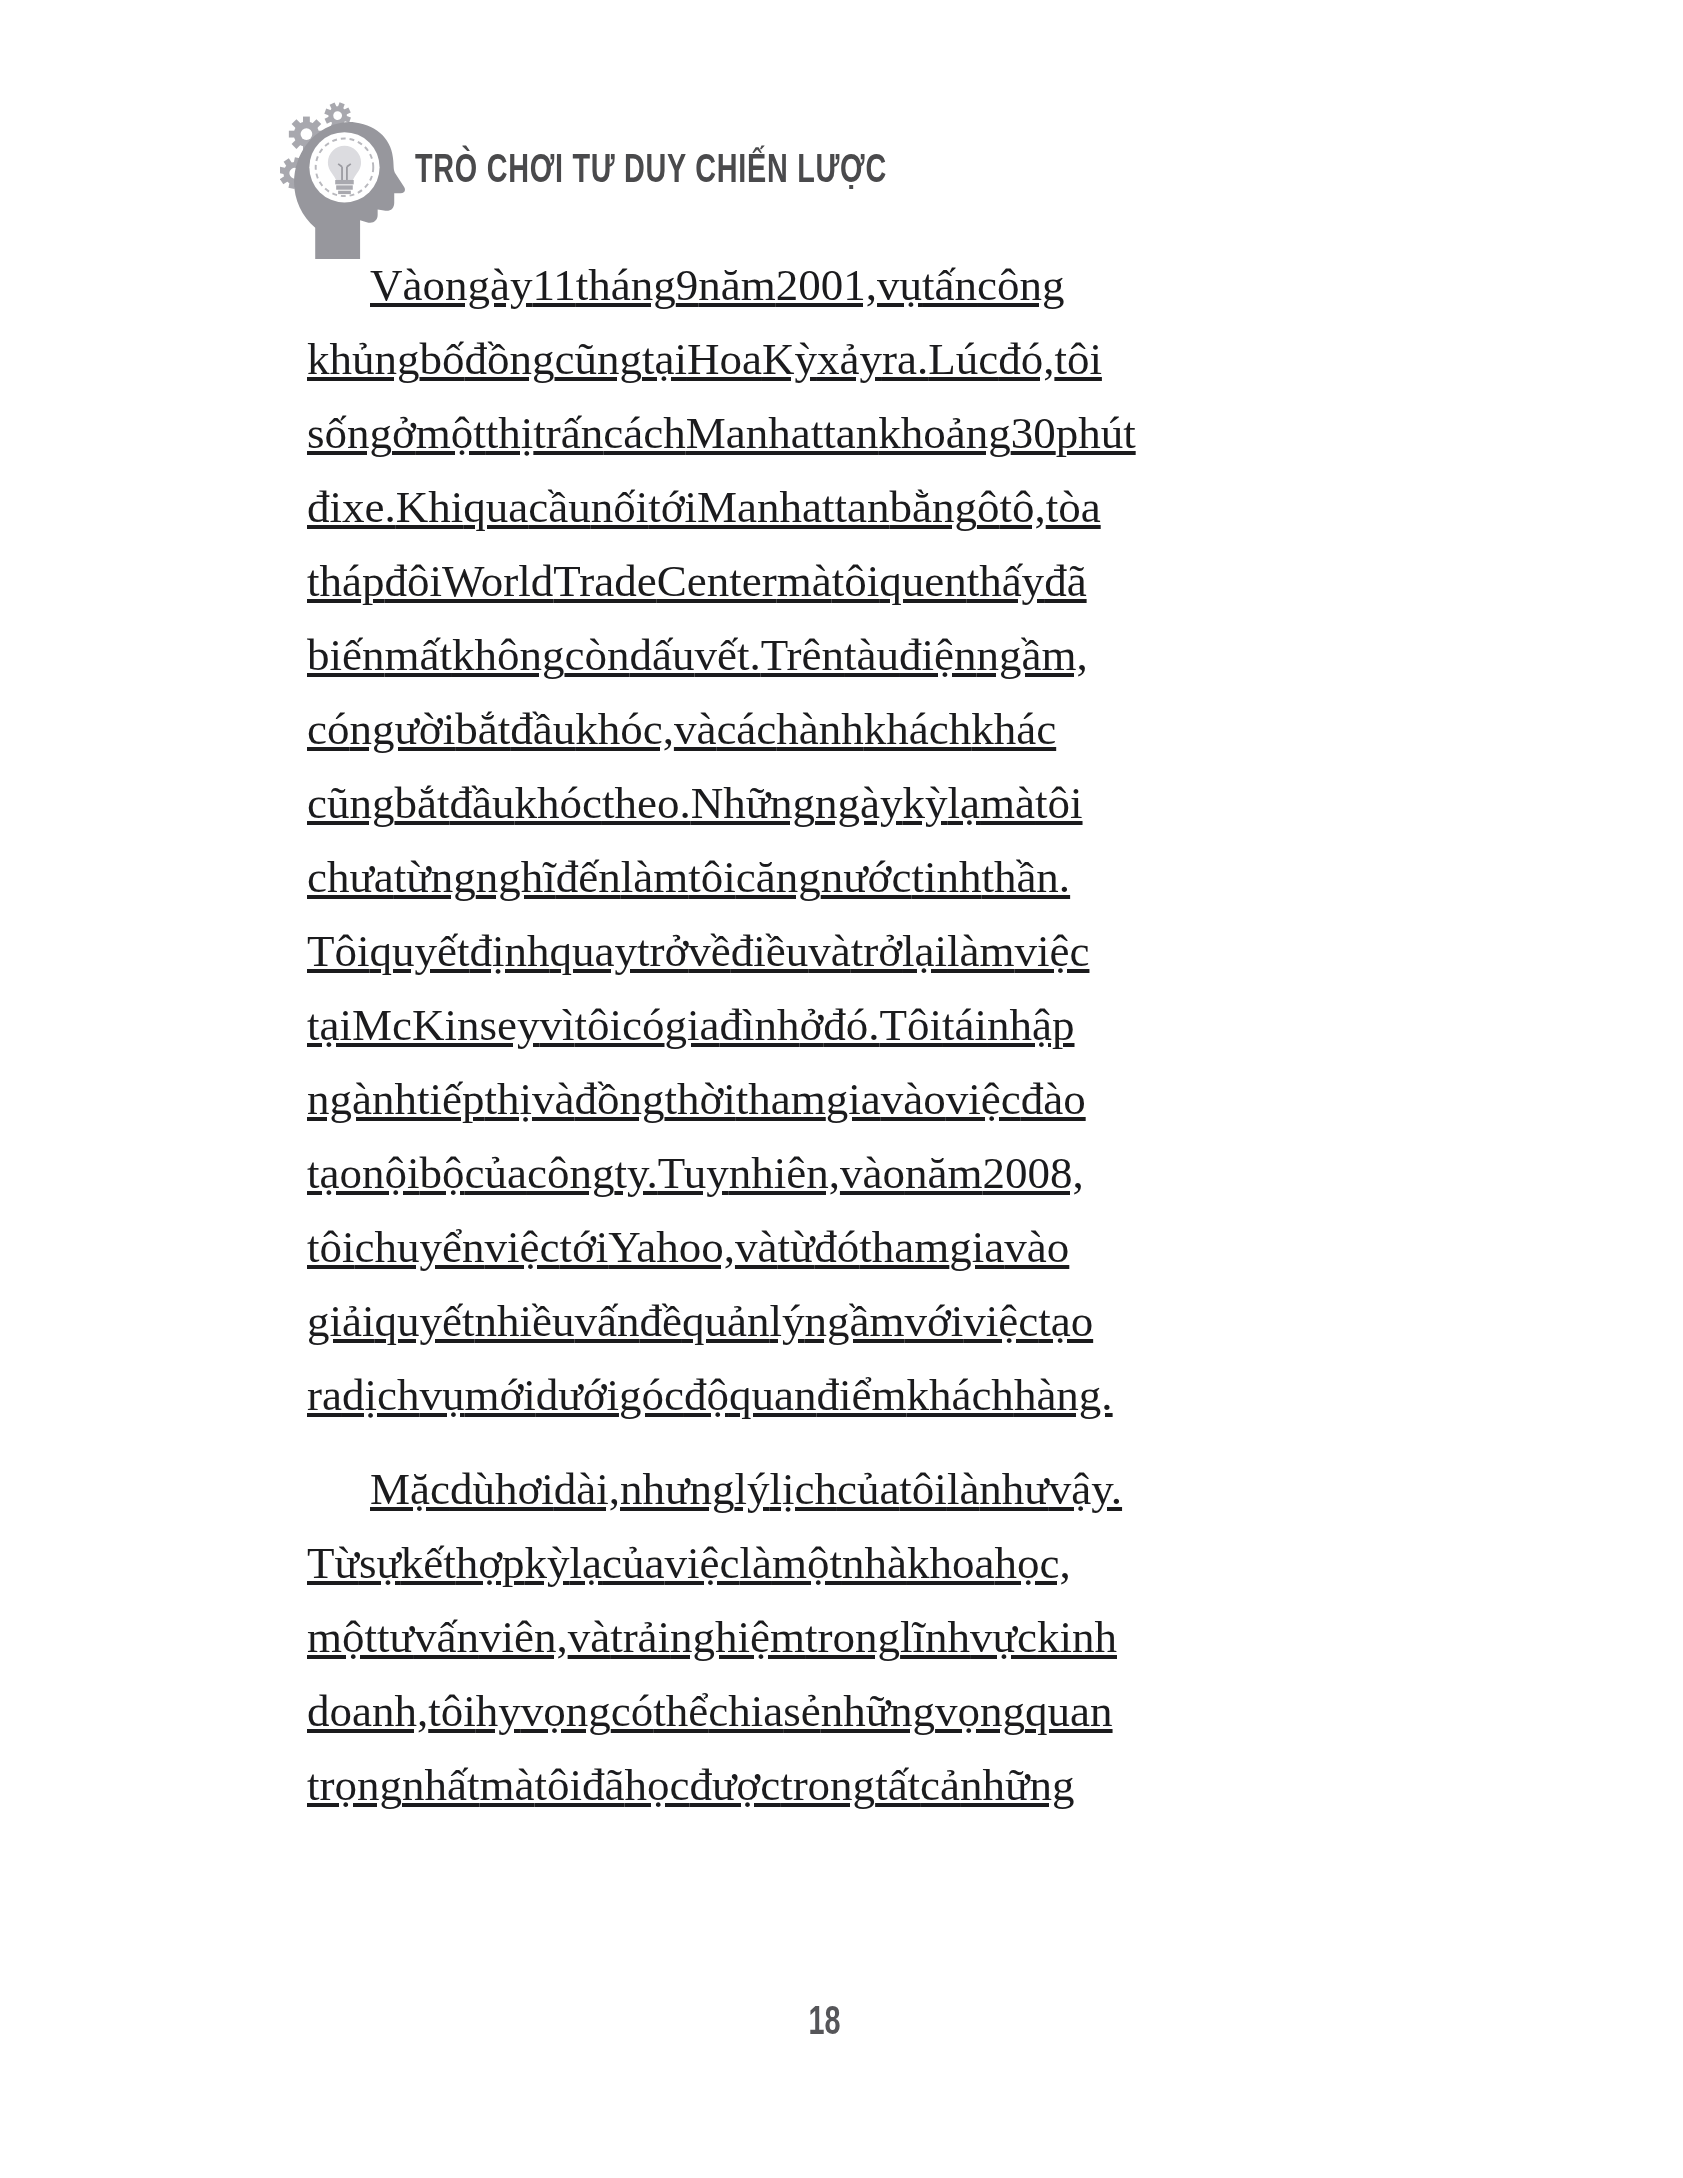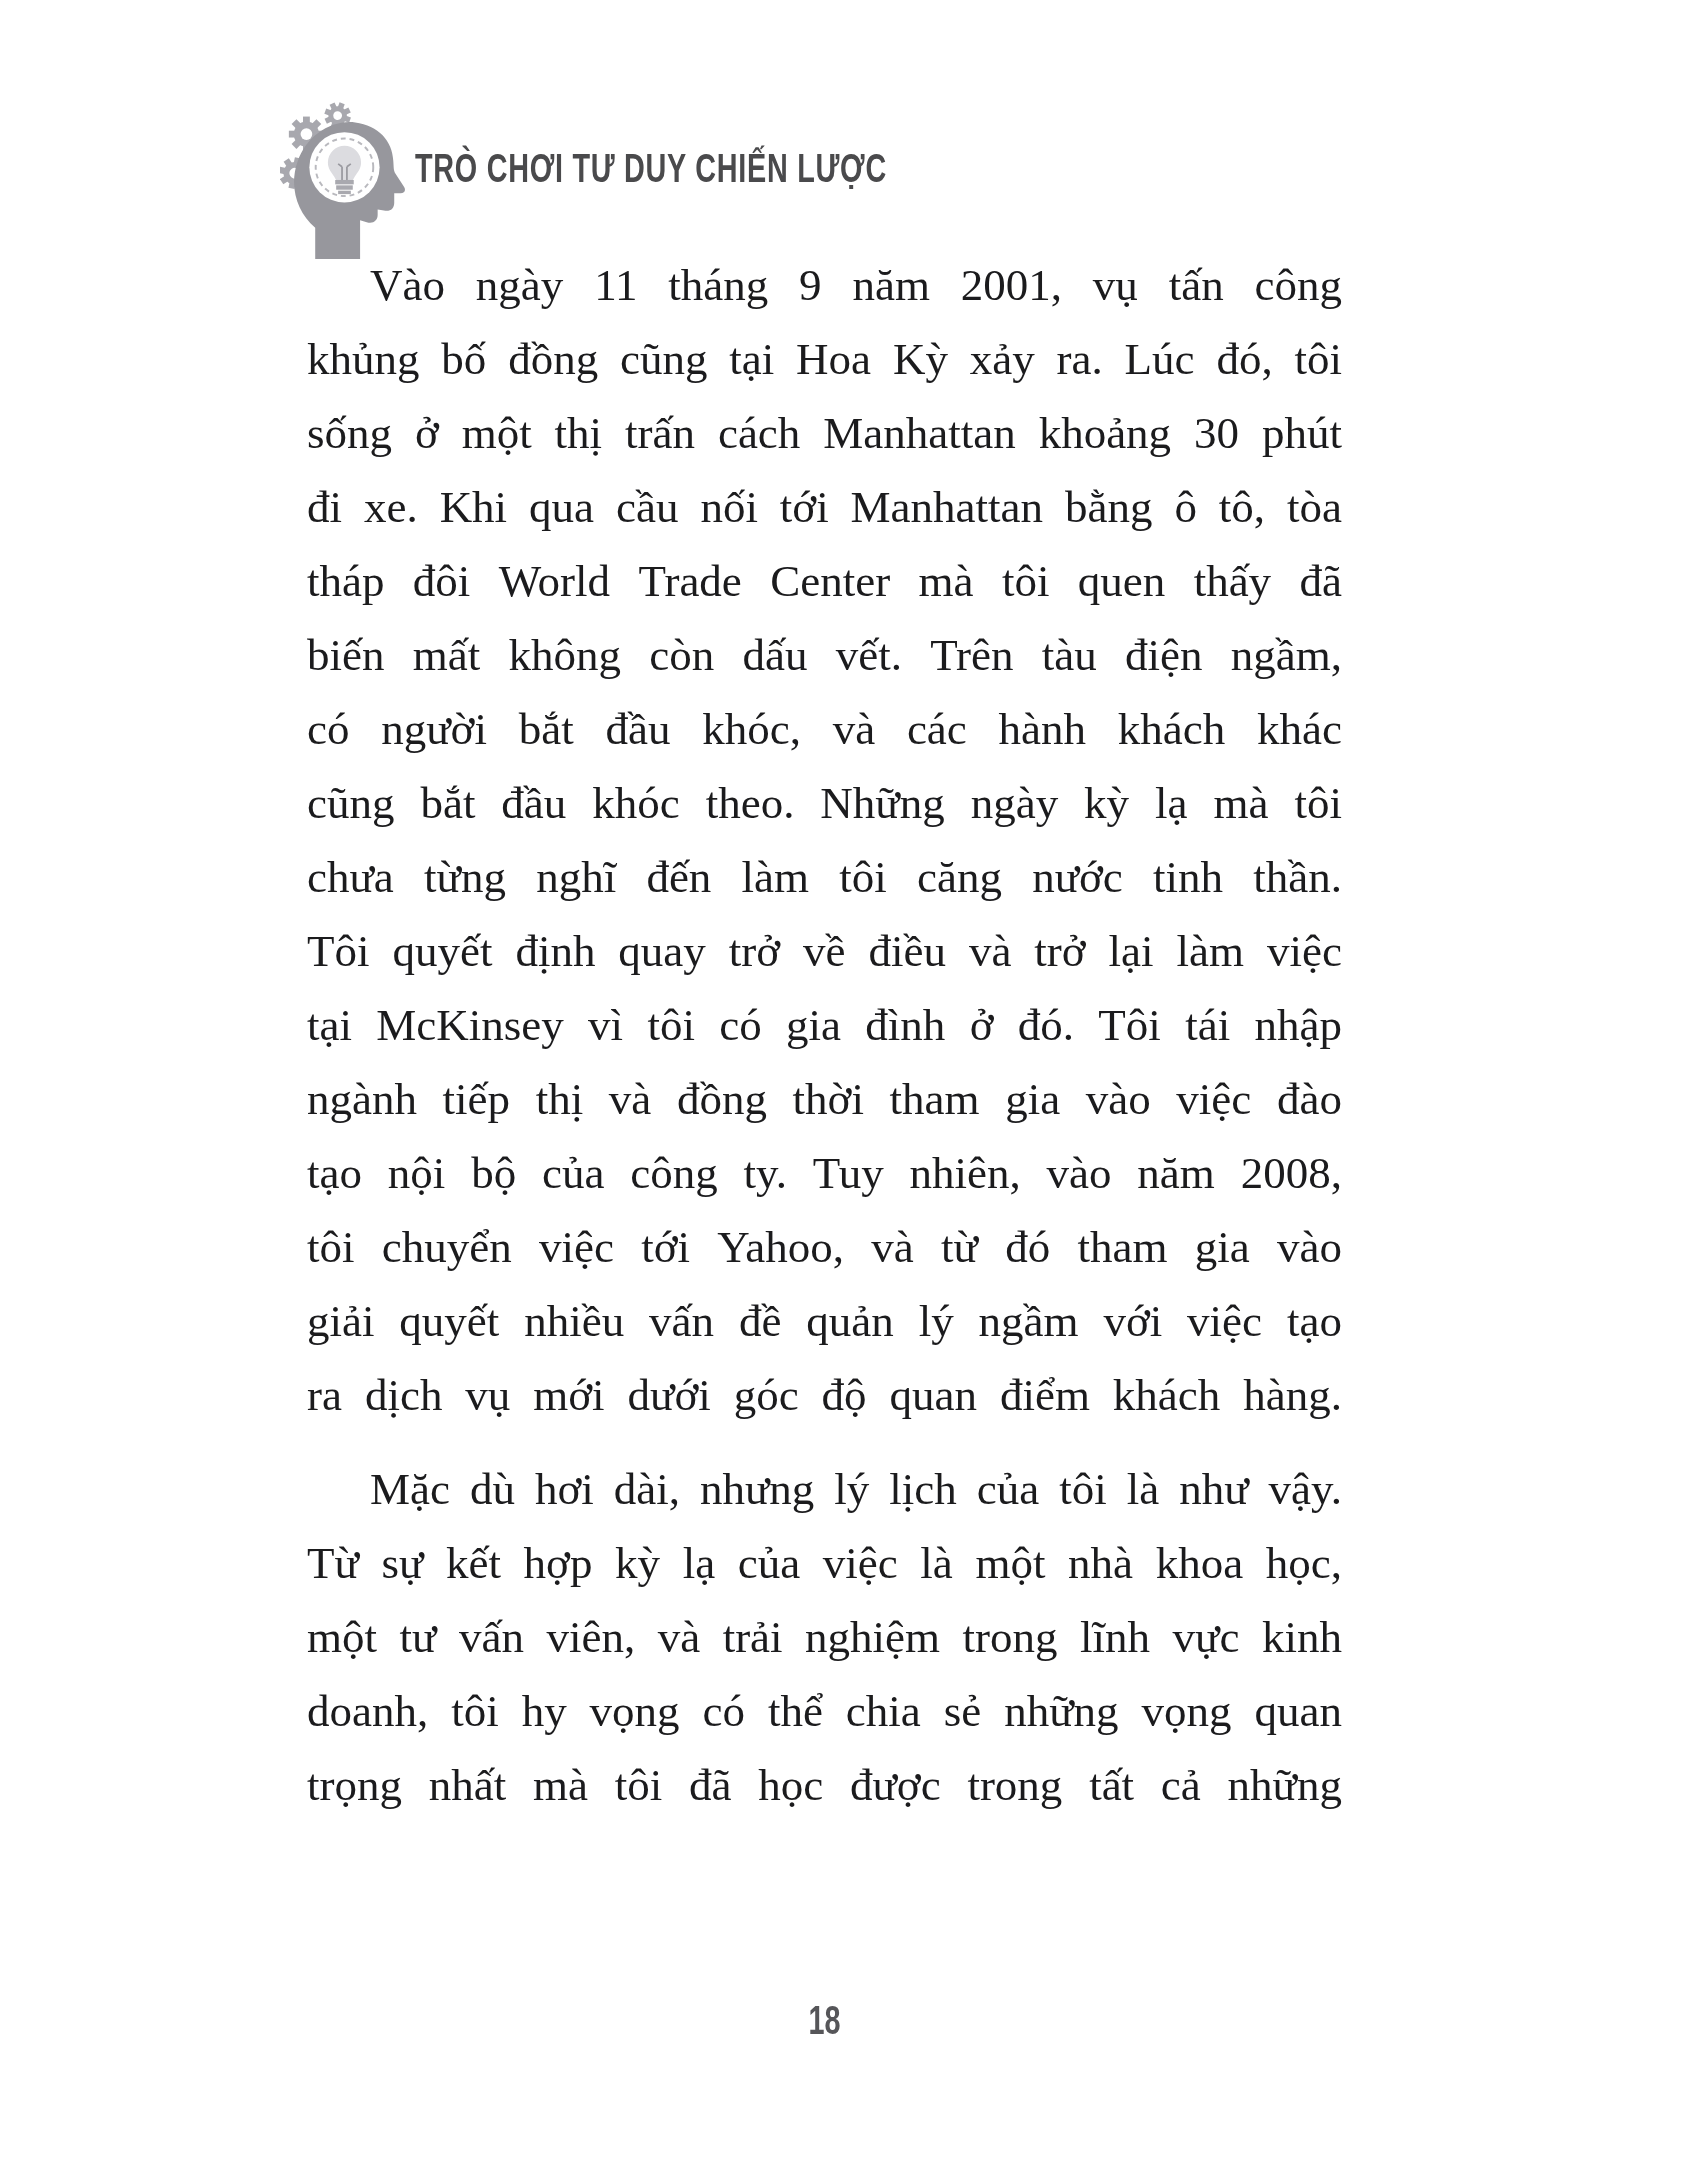--- a/index.html
+++ b/index.html
@@ -23,21 +23,21 @@
     white-space:nowrap;
   }
 
   
   #text-block {
     position:absolute; left:307px; top:248px; width:1035px;
     font-size:45px; line-height:74px;
     color:var(--text-color,#1b1b1d);
   }
   .paragraph + .paragraph { margin-top:20px; }
-  .line { display:flex; justify-content:space-between; white-space:nowrap; }
+  .line { display:flex; justify-content:flex-start; white-space:nowrap;text-decoration:underline; }
   .line.first { padding-left:63px; }
   .line.unjustified { display:block; white-space:normal; }
 
   
   #page-number {
     position:absolute; left:307px; top:1998px; width:1035px;
     text-align:center;
     font-family:"Liberation Sans", sans-serif;
     font-weight:bold; font-size:40px; color:#565659;
     transform:scaleX(0.72); transform-origin:50% 50%;

